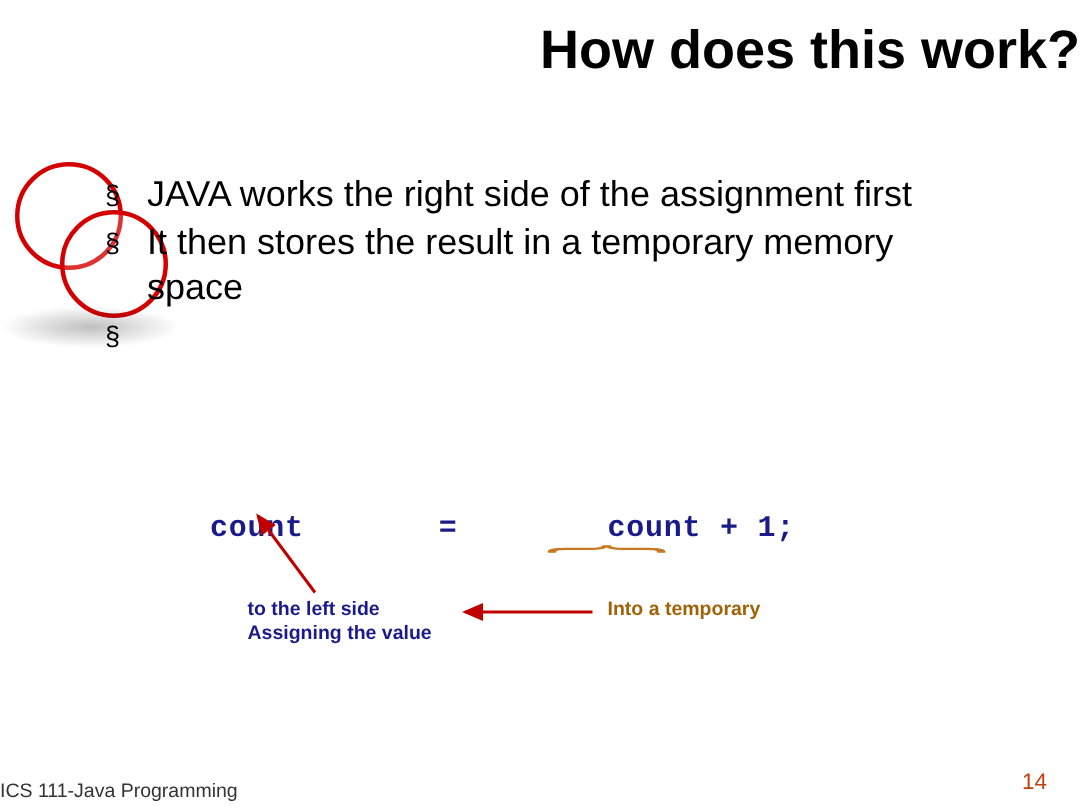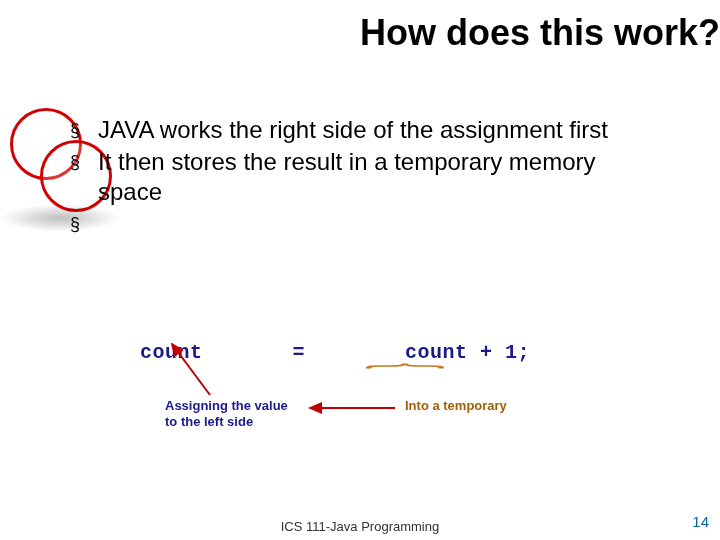--- a/index.html
+++ b/index.html
@@ -109,30 +109,30 @@
     font-size: 13px;
     font-weight: bold;
     color: #a16207;
     line-height: 16px;
     text-align: right;
   }
   .footer {
     position: absolute;
     bottom: 6px;
     width: 100%;
-    text-align: center;
+    text-align: left;
     font-size: 13px;
     color: #333;
   }
   .pagenum {
     position: absolute;
     bottom: 10px;
-    right: 11px;
+    right: 22px;
     font-size: 15px;
-    color: #0369a1;
+    color: #c2410c;
   }
   svg.arrows {
     position: absolute;
     left: 0; top: 0;
     width: 720px; height: 540px;
     pointer-events: none;
   }
 </style>
 </head>
 <body>
@@ -161,22 +161,22 @@
 
 <div class="code-row">
   <span class="code-count">count</span>
   <span class="code-eq">=</span>
   <span class="code-expr">count + 1;</span>
 </div>
 
 <div class="brace">{</div>
 
 <div class="label-left">
+  <div>to the left side</div>
   <div>Assigning the value</div>
-  <div>to the left side</div>
 </div>
 
 <div class="label-right">
   <div>Into a temporary</div>
 </div>
 
 <svg class="arrows">
   <defs>
     <marker id="arrowR" markerWidth="8" markerHeight="8" refX="6" refY="3" orient="auto">
       <path d="M0,0 L7,3 L0,6 Z" fill="#c00000"></path>

